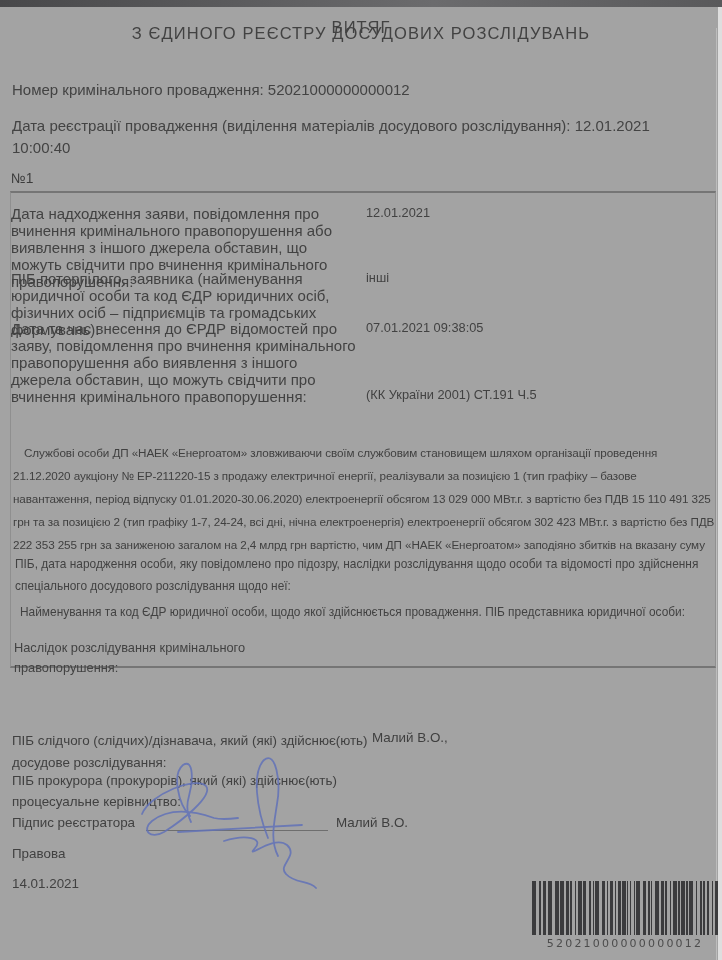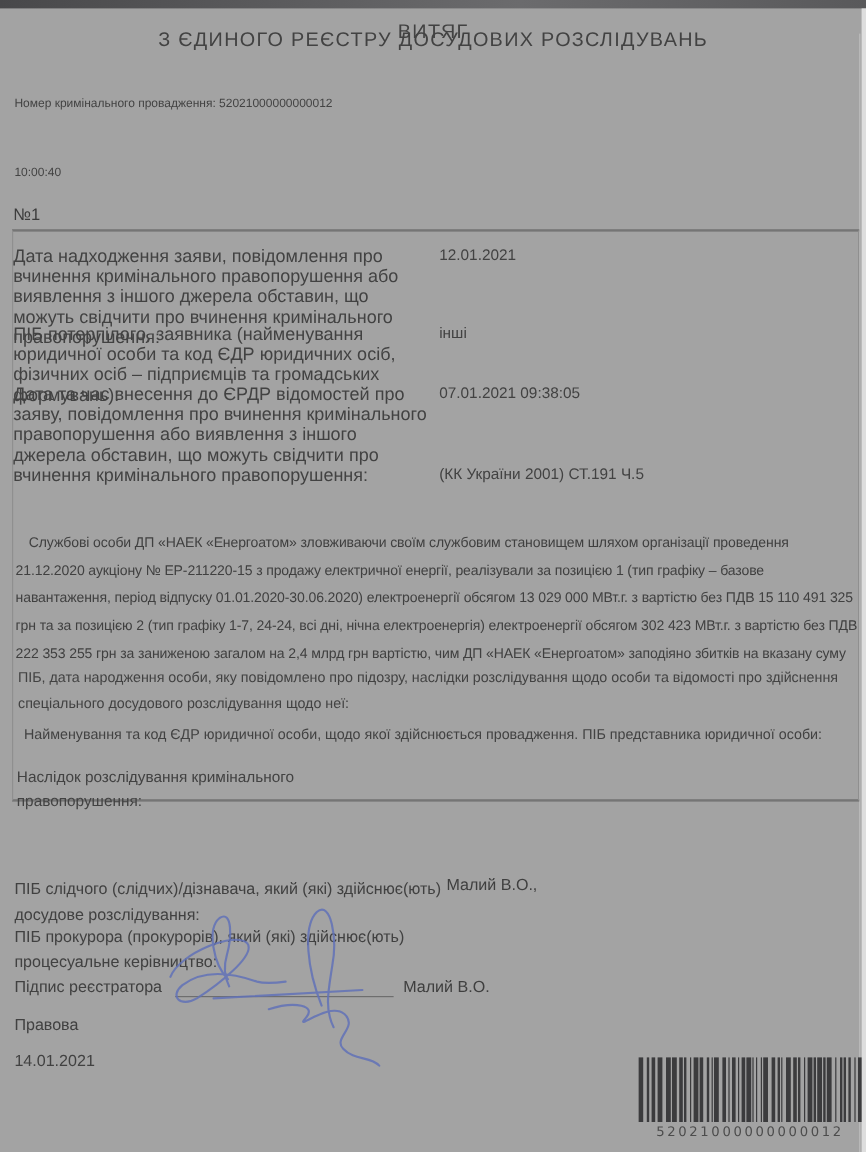--- a/index.html
+++ b/index.html
@@ -12,21 +12,21 @@
   .abs { position:absolute; }
   .top-strip { left:0; top:0; width:722px; height:7px;
     background:linear-gradient(90deg,#48484a,#6b6b6d 60%,#59595b); }
   .edge-right { left:718px; top:7px; width:4px; height:953px; background:#dedede; }
   .edge-right-line { left:716px; top:28px; width:1px; height:932px; background:#bdbdbd; }
 
   .title { left:0; width:722px; text-align:center; font-size:16.5px; letter-spacing:1.1px; color:#424242; }
   .title1 { top:18px; }
   .title2 { top:24px; }
 
-  .meta { left:12px; font-size:10px; color:#434343; }
+  .meta { left:12px; font-size:15px; color:#434343; }
   .meta-num { top:81px; }
   .meta-reg1 { top:117px; }
   .meta-reg2 { top:139px; }
   .rec-num { left:11px; top:171px; font-size:13.8px; color:#3c3c3c; }
 
   .tbl { left:10px; top:191px; width:706px; height:477px;
     border:1px solid #8f8f8f; border-top:2px solid #757575; border-bottom:2px solid #757575;
     box-sizing:border-box; }
   .cell-label { position:absolute; left:0; width:346px; font-size:15px; line-height:17px; color:#424242; }
   .cell-value { position:absolute; left:355px; font-size:12.8px; color:#424242; white-space:nowrap; }
@@ -62,20 +62,21 @@
 <div class="page">
 
   <div class="abs top-strip"></div>
   <div class="abs edge-right"></div>
   <div class="abs edge-right-line"></div>
 
   <div class="abs title title1">ВИТЯГ</div>
   <div class="abs title title2">З ЄДИНОГО РЕЄСТРУ ДОСУДОВИХ РОЗСЛІДУВАНЬ</div>
 
   <div class="abs meta meta-num">Номер кримінального провадження: 52021000000000012</div>
+  <div class="abs meta meta-reg1">Дата реєстрації провадження (виділення матеріалів досудового розслідування): 12.01.2021</div>
   <div class="abs meta meta-reg2">10:00:40</div>
   <div class="abs rec-num">№1</div>
 
   <div class="abs tbl">
     <div class="cell-label r1">Дата надходження заяви, повідомлення про вчинення кримінального правопорушення або виявлення з іншого джерела обставин, що можуть свідчити про вчинення кримінального правопорушення:</div>
     <div class="cell-value r1">12.01.2021</div>
 
     <div class="cell-label r2">ПІБ потерпілого, заявника (найменування юридичної особи та код ЄДР юридичних осіб, фізичних осіб – підприємців та громадських формувань):</div>
     <div class="cell-value r2">інші</div>
 

